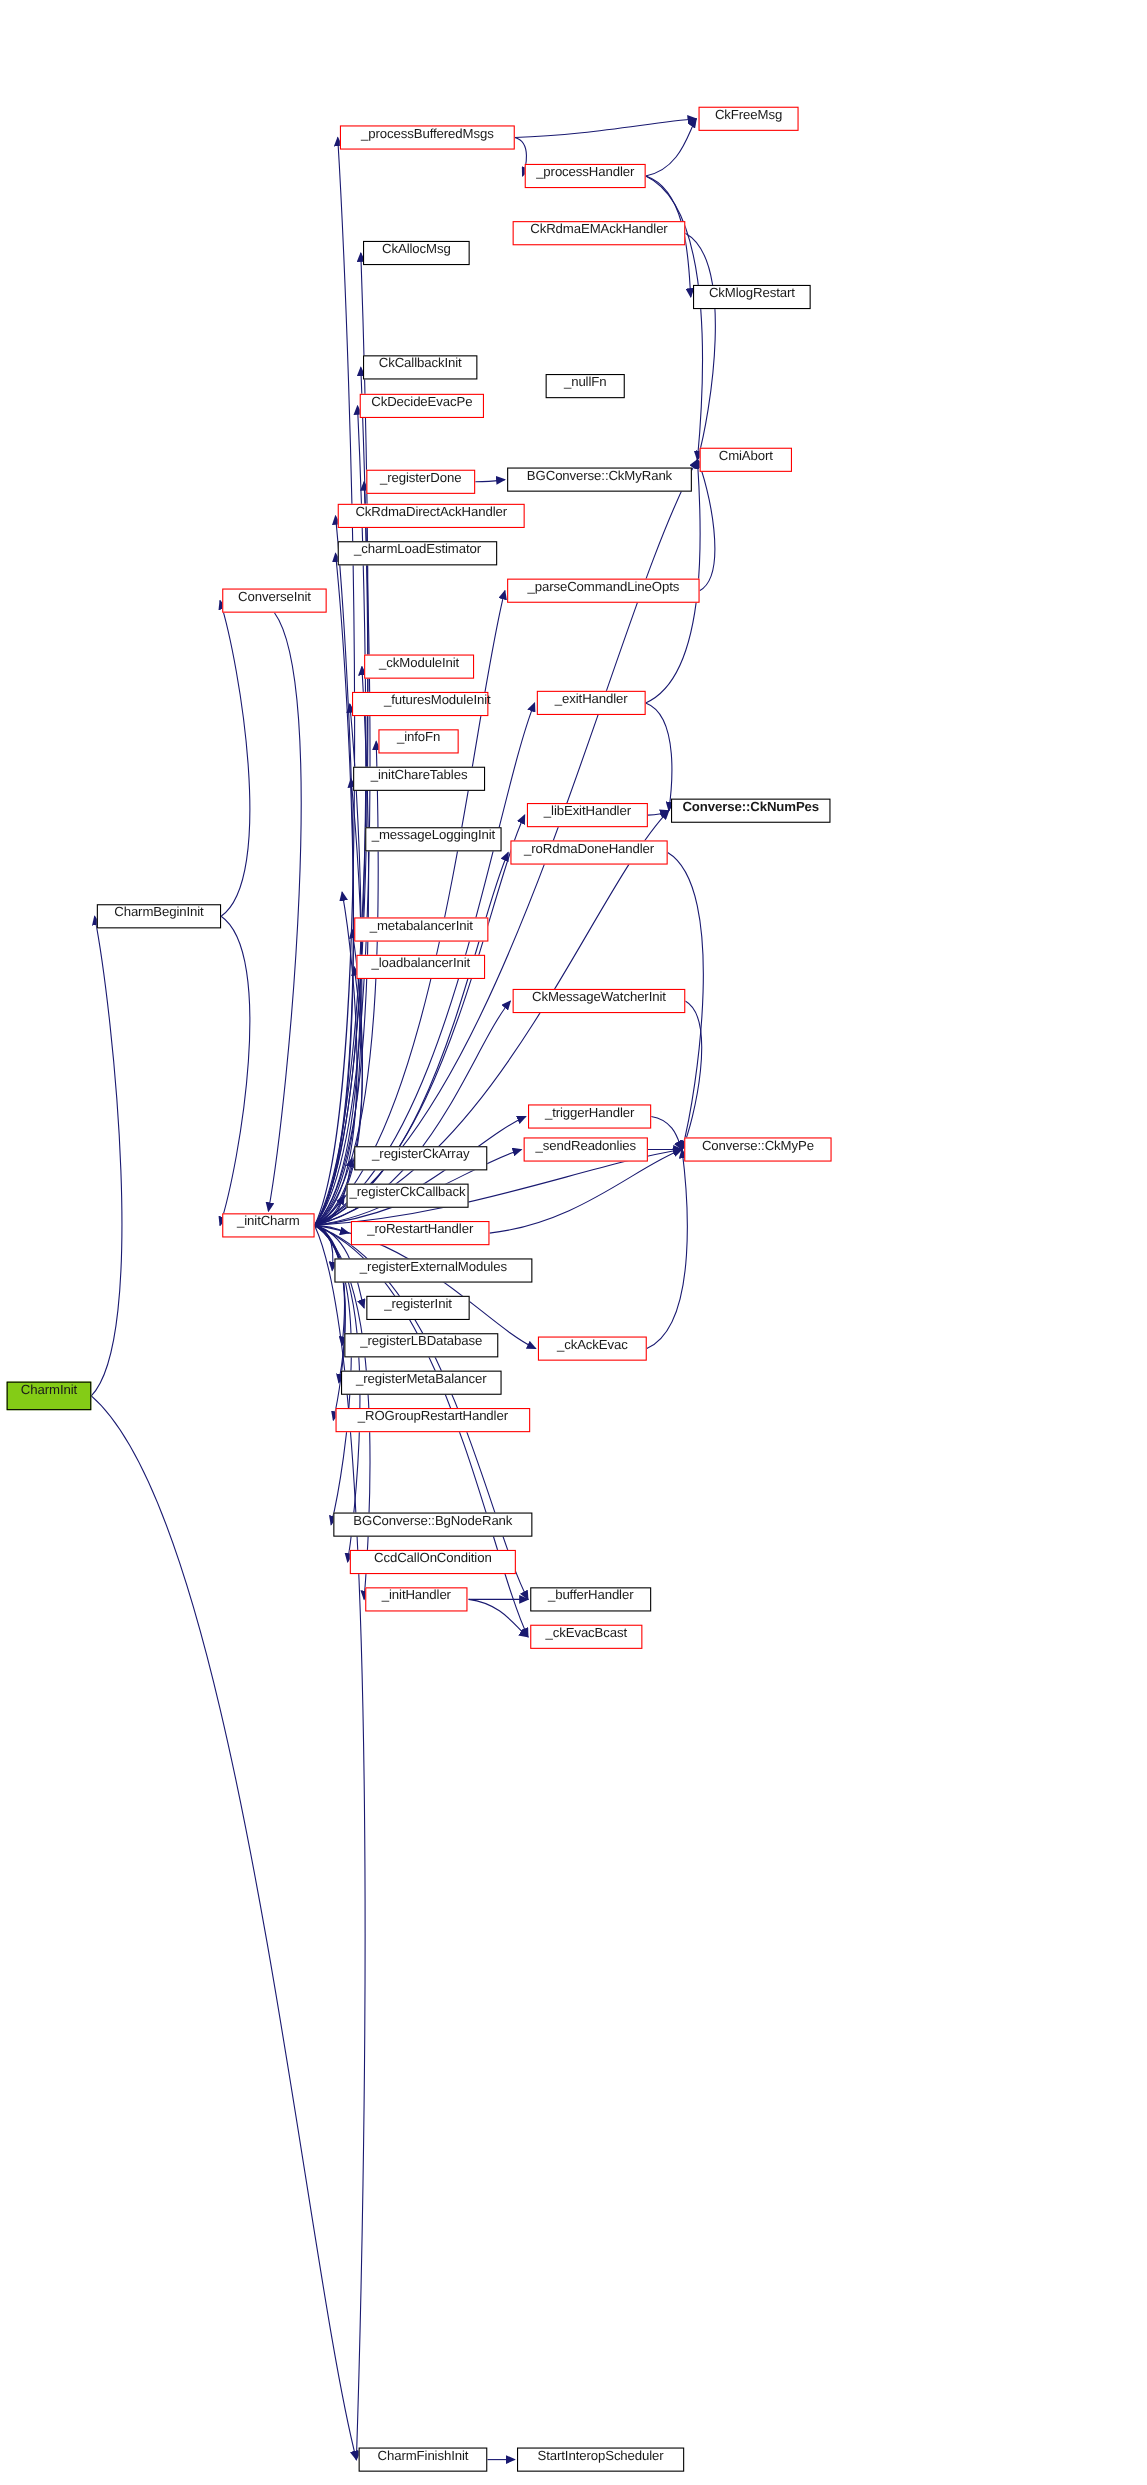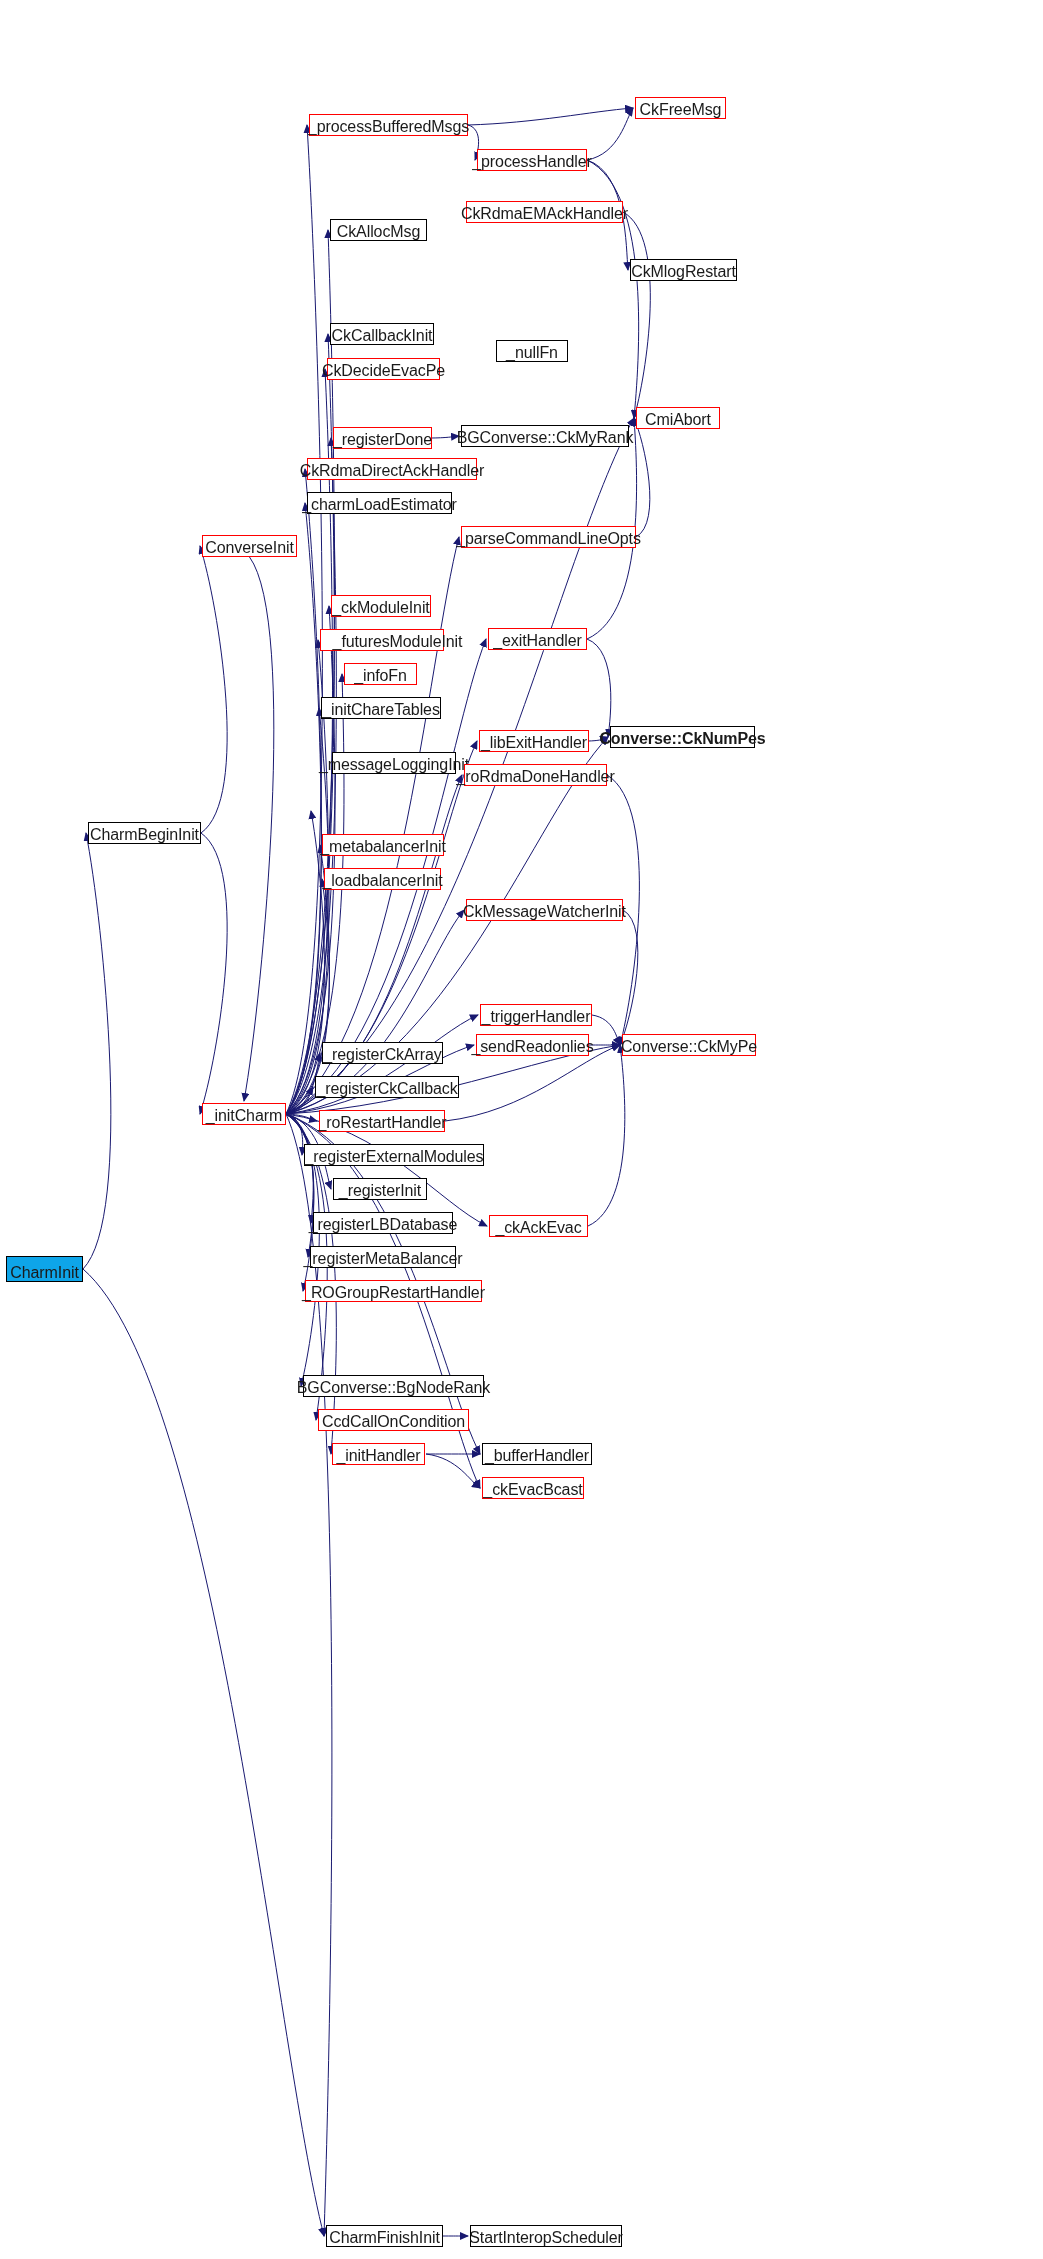--- a/index.html
+++ b/index.html
@@ -20,32 +20,32 @@
     left: 0; top: 0;
     width: 1043px;
     height: 2259px;
     pointer-events: none;
   }
   .node {
     position: absolute;
     box-sizing: border-box;
     background: #ffffff;
     border: 1px solid #000000;
-    font-size: 16px;
+    font-size: 12px;
     line-height: 1;
     color: #1a1a1a;
     display: flex;
-    align-items: flex-end;
+    align-items: flex-start;
     justify-content: center;
     white-space: nowrap;
     padding: 0 5px;
     letter-spacing: -0.1px;
   }
   .node.red { border-color: #ff0000; }
-  .node.filled { background: #0ea5e9; border-color: #000000; }
+  .node.filled { background: #84cc16; border-color: #000000; }
 </style>
 </head>
 <body>
 
 <div id="canvas">
   <svg id="edge-layer" viewBox="0 0 1043 2259" xmlns="http://www.w3.org/2000/svg">
     <defs>
       <marker id="ah" markerWidth="9" markerHeight="8" refX="8" refY="4" orient="auto" markerUnits="userSpaceOnUse">
         <path d="M0,0 L9,4 L0,8 z" fill="#191970"></path>
       </marker>
@@ -171,21 +171,21 @@
       </div>
       <div class="node red" style="left: 322px; top: 834px; width: 122px; height: 22px;">
         <span>_metabalancerInit</span>
       </div>
       <div class="node red" style="left: 324px; top: 868px; width: 117px; height: 22px;">
         <span>_loadbalancerInit</span>
       </div>
       <div class="node" style="left: 322px; top: 1042px; width: 121px; height: 22px;">
         <span>_registerCkArray</span>
       </div>
-      <div class="node" style="left: 315px; top: 1076px; width: 144px; height: 22px;">
+      <div class="node" style="left: 315px; top: 1076px; width: 111px; height: 22px;">
         <span>_registerCkCallback</span>
       </div>
       <div class="node red" style="left: 319px; top: 1110px; width: 126px; height: 22px;">
         <span>_roRestartHandler</span>
       </div>
       <div class="node" style="left: 304px; top: 1144px; width: 180px; height: 22px;">
         <span>_registerExternalModules</span>
       </div>
       <div class="node" style="left: 333px; top: 1178px; width: 94px; height: 22px;">
         <span>_registerInit</span>

